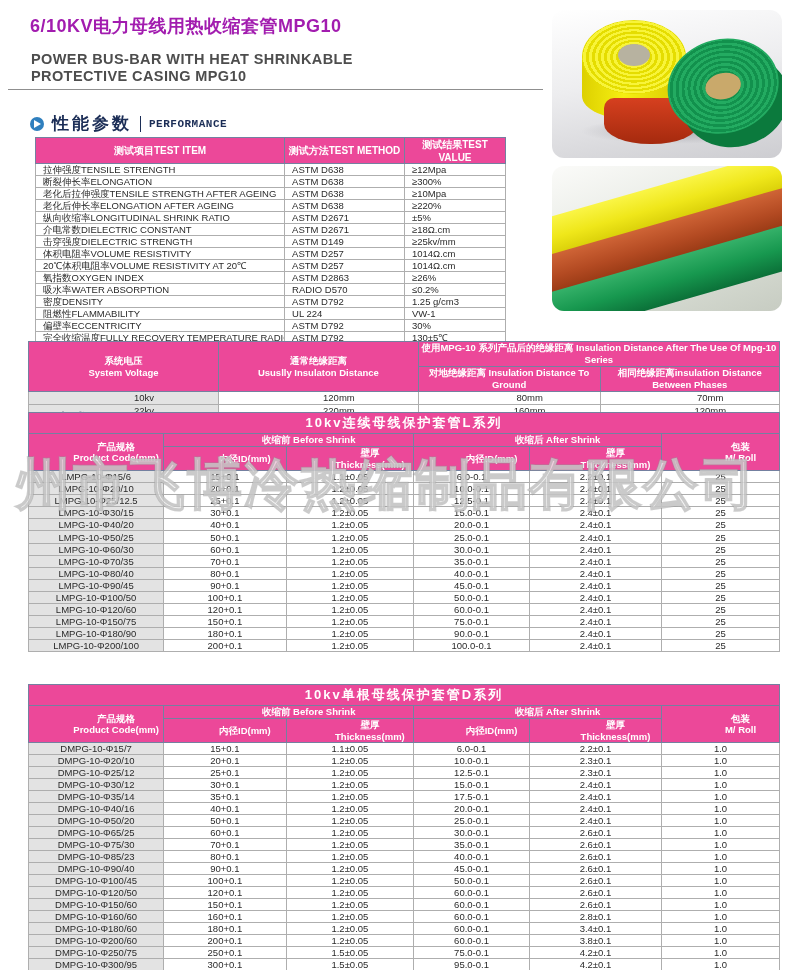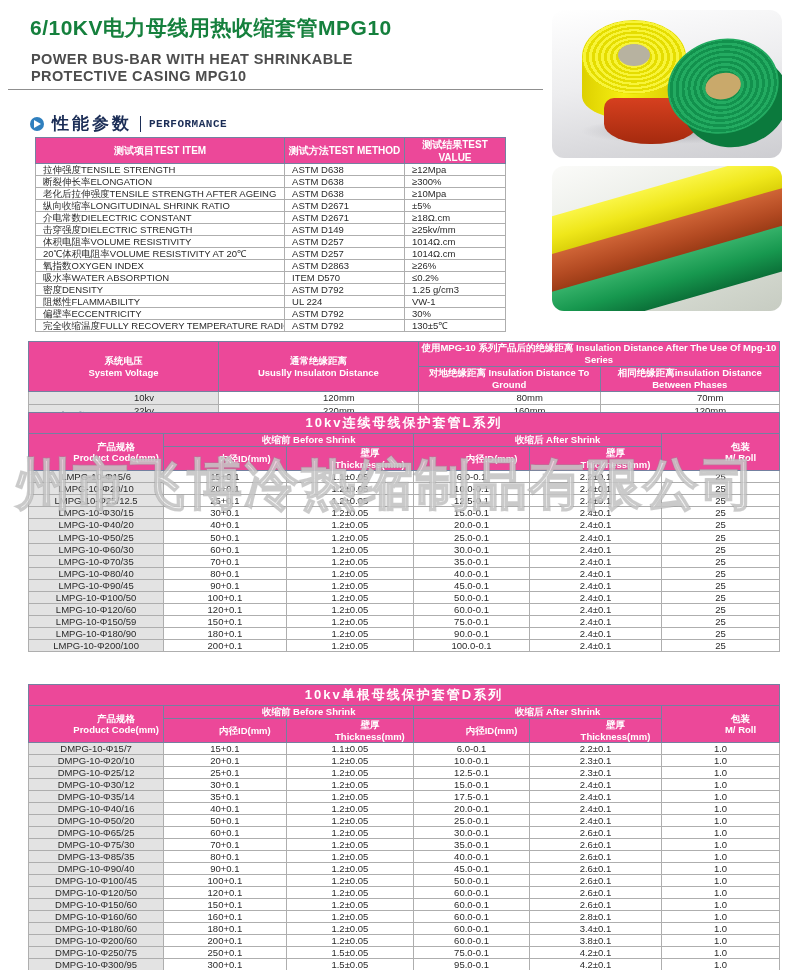--- a/index.html
+++ b/index.html
@@ -1,21 +1,21 @@
 <!DOCTYPE html>
 <html><head>
 <meta charset="utf-8">
 <style>
   * { margin:0; padding:0; box-sizing:border-box; }
   body { width:800px; height:970px; background:#ffffff; position:relative; overflow:hidden;
          font-family:"Liberation Sans", sans-serif; color:#333; }
   .abs { position:absolute; }
 
   
-  .page-title { left:30px; top:14px; font-size:21px; font-weight:bold; color:#15803d; letter-spacing:.5px; }
+  .page-title { left:30px; top:14px; font-size:18px; font-weight:bold; color:#a21caf; letter-spacing:.5px; }
   .page-subtitle { left:31px; top:51px; font-size:14.5px; font-weight:bold; color:#4d4d4d; line-height:17px; letter-spacing:.4px; }
   .title-rule { left:8px; top:89px; width:535px; height:1px; background:#8f8f8f; }
 
   
   .sec { display:flex; align-items:center; gap:8px;font-family:Liberation Mono, monospace; }
   .sec-perf { left:30px; top:112px; }
   .sec-tech { left:30px; top:409px; }
   .bullet { width:14px; height:14px; border-radius:50%; background:#2f7fbe; position:relative; flex:0 0 14px; }
   .bullet::after { content:''; position:absolute; left:4px; top:3px; width:0; height:0;
                    border-left:7px solid #fff; border-top:4px solid transparent; border-bottom:4px solid transparent; }
@@ -146,20 +146,25 @@
         <td>断裂伸长率ELONGATION</td>
         <td>ASTM D638</td>
         <td>≥300%</td>
       </tr>
       <tr>
         <td>老化后拉伸强度TENSILE STRENGTH AFTER AGEING</td>
         <td>ASTM D638</td>
         <td>≥10Mpa</td>
       </tr>
       <tr>
+        <td>老化后伸长率ELONGATION AFTER AGEING</td>
+        <td>ASTM D638</td>
+        <td>≥220%</td>
+      </tr>
+      <tr>
         <td>纵向收缩率LONGITUDINAL SHRINK RATIO</td>
         <td>ASTM D2671</td>
         <td>±5%</td>
       </tr>
       <tr>
         <td>介电常数DIELECTRIC CONSTANT</td>
         <td>ASTM D2671</td>
         <td>≥18Ω.cm</td>
       </tr>
       <tr>
@@ -177,21 +182,21 @@
         <td>ASTM D257</td>
         <td>1014Ω.cm</td>
       </tr>
       <tr>
         <td>氧指数OXYGEN INDEX</td>
         <td>ASTM D2863</td>
         <td>≥26%</td>
       </tr>
       <tr>
         <td>吸水率WATER ABSORPTION</td>
-        <td>ITEM D570</td>
+        <td>RADIO D570</td>
         <td>≤0.2%</td>
       </tr>
       <tr>
         <td>密度DENSITY</td>
         <td>ASTM D792</td>
         <td>1.25 g/cm3</td>
       </tr>
       <tr>
         <td>阻燃性FLAMMABILITY</td>
         <td>UL 224</td>
@@ -380,21 +385,21 @@
       </tr>
       <tr>
         <td class="first">LMPG-10-Φ120/60</td>
         <td>120+0.1</td>
         <td>1.2±0.05</td>
         <td>60.0-0.1</td>
         <td>2.4±0.1</td>
         <td>25</td>
       </tr>
       <tr>
-        <td class="first">LMPG-10-Φ150/59</td>
+        <td class="first">LMPG-10-Φ150/75</td>
         <td>150+0.1</td>
         <td>1.2±0.05</td>
         <td>75.0-0.1</td>
         <td>2.4±0.1</td>
         <td>25</td>
       </tr>
       <tr>
         <td class="first">LMPG-10-Φ180/90</td>
         <td>180+0.1</td>
         <td>1.2±0.05</td>
@@ -512,21 +517,21 @@
       </tr>
       <tr>
         <td class="first">DMPG-10-Φ75/30</td>
         <td>70+0.1</td>
         <td>1.2±0.05</td>
         <td>35.0-0.1</td>
         <td>2.6±0.1</td>
         <td>1.0</td>
       </tr>
       <tr>
-        <td class="first">DMPG-13-Φ85/35</td>
+        <td class="first">DMPG-10-Φ85/23</td>
         <td>80+0.1</td>
         <td>1.2±0.05</td>
         <td>40.0-0.1</td>
         <td>2.6±0.1</td>
         <td>1.0</td>
       </tr>
       <tr>
         <td class="first">DMPG-10-Φ90/40</td>
         <td>90+0.1</td>
         <td>1.2±0.05</td>

